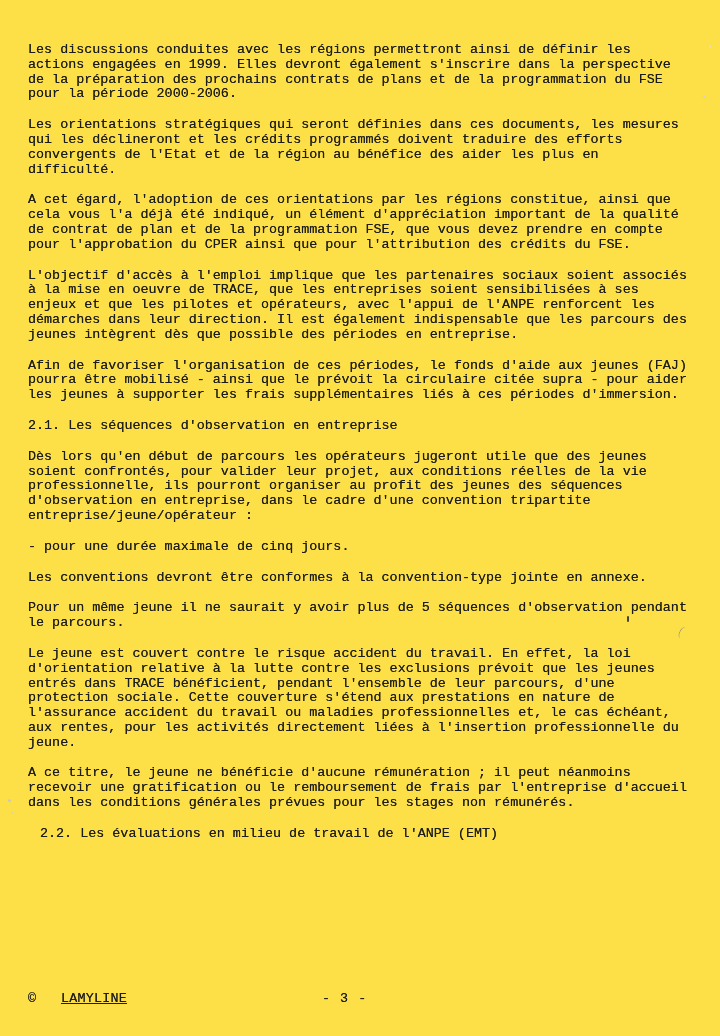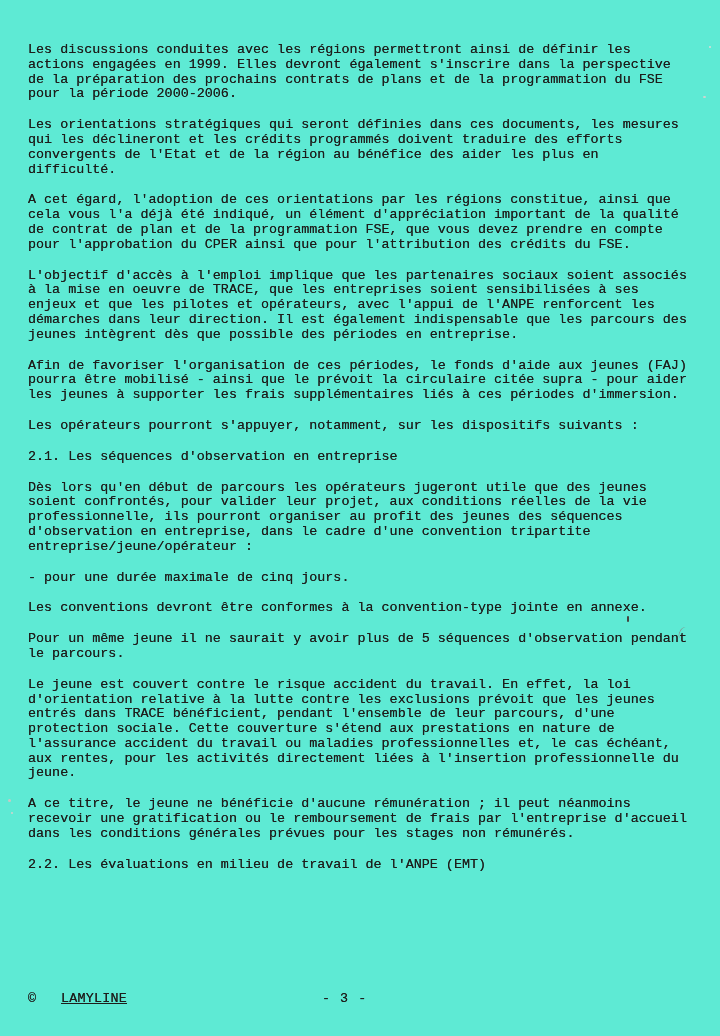--- a/index.html
+++ b/index.html
@@ -10,38 +10,39 @@
   body {
     width: 720px;
     height: 1036px;
     position: relative;
     overflow: hidden;
     font-family: "Liberation Mono", "DejaVu Sans Mono", monospace;
   }
   .scan-page {
     position: absolute;
     inset: 0;
-    background: #5eead4;
+    background: #fde047;
   }
   .doc-body {
     position: absolute;
     left: 28px;
     top: 43px;
     width: 666px;
     color: #1d1d1b;
     font-size: 13.4px;
     line-height: 14.8px;
     text-shadow: 0 0 0.6px rgba(34, 34, 30, 0.85);
   }
   .block {
     margin: 0 0 16px 0;
     white-space: pre-line;
   }
   .block:last-child {
     margin-bottom: 0;
+    margin-left: 12px;
   }
   .page-footer {
     position: absolute;
     left: 28px;
     top: 991px;
     width: 666px;
     height: 16px;
     color: #1d1d1b;
     font-size: 13.4px;
     line-height: 15px;
@@ -142,21 +143,20 @@
 de contrat de plan et de la programmation FSE, que vous devez prendre en compte
 pour l'approbation du CPER ainsi que pour l'attribution des crédits du FSE.</p>
       <p class="block block-paragraph">L'objectif d'accès à l'emploi implique que les partenaires sociaux soient associés
 à la mise en oeuvre de TRACE, que les entreprises soient sensibilisées à ses
 enjeux et que les pilotes et opérateurs, avec l'appui de l'ANPE renforcent les
 démarches dans leur direction. Il est également indispensable que les parcours des
 jeunes intègrent dès que possible des périodes en entreprise.</p>
       <p class="block block-paragraph">Afin de favoriser l'organisation de ces périodes, le fonds d'aide aux jeunes (FAJ)
 pourra être mobilisé - ainsi que le prévoit la circulaire citée supra - pour aider
 les jeunes à supporter les frais supplémentaires liés à ces périodes d'immersion.</p>
-      <p class="block block-paragraph">Les opérateurs pourront s'appuyer, notamment, sur les dispositifs suivants :</p>
       <p class="block block-heading">2.1. Les séquences d'observation en entreprise</p>
       <p class="block block-paragraph">Dès lors qu'en début de parcours les opérateurs jugeront utile que des jeunes
 soient confrontés, pour valider leur projet, aux conditions réelles de la vie
 professionnelle, ils pourront organiser au profit des jeunes des séquences
 d'observation en entreprise, dans le cadre d'une convention tripartite
 entreprise/jeune/opérateur :</p>
       <p class="block block-list-item">- pour une durée maximale de cinq jours.</p>
       <p class="block block-paragraph">Les conventions devront être conformes à la convention-type jointe en annexe.</p>
       <p class="block block-paragraph">Pour un même jeune il ne saurait y avoir plus de 5 séquences d'observation pendant
 le parcours.</p>

